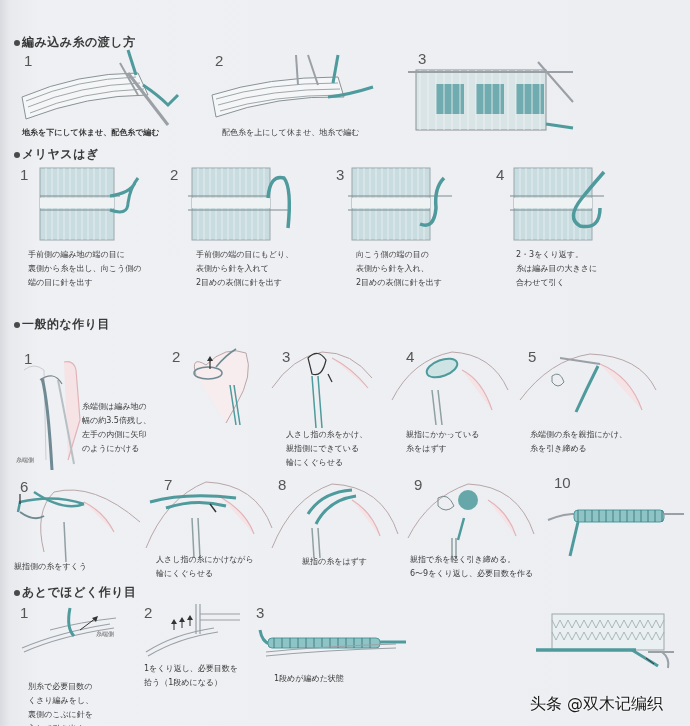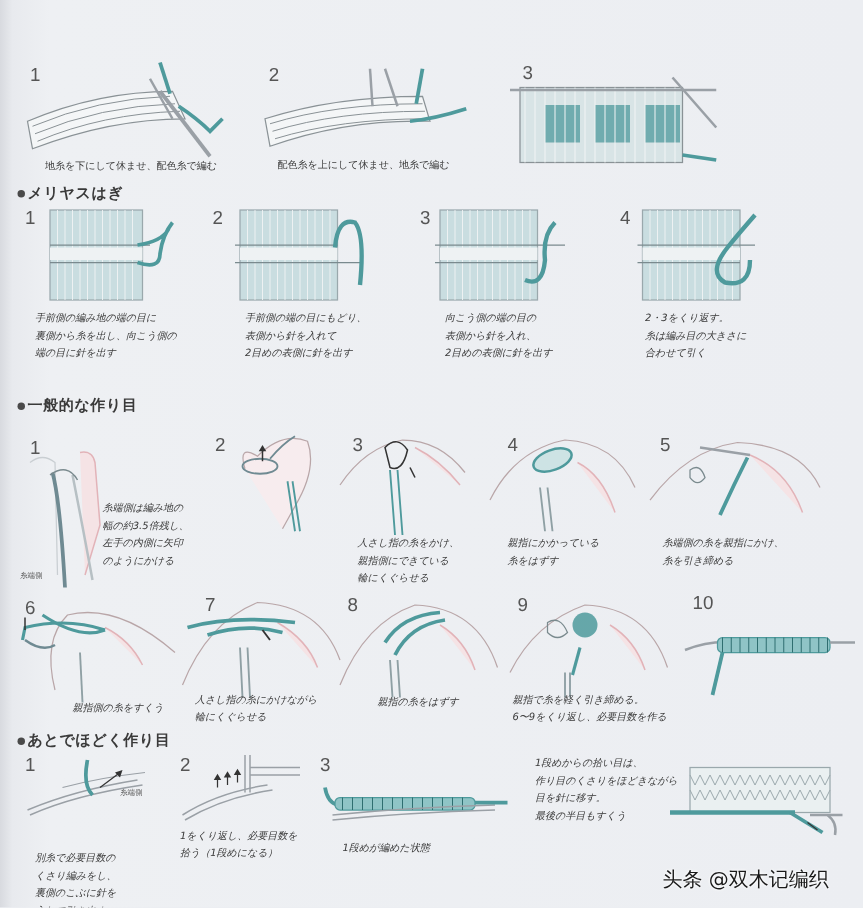--- a/index.html
+++ b/index.html
@@ -10,45 +10,48 @@
     color: #333;
   }
   .page { position: absolute; inset: 0; background: linear-gradient(90deg, #d8dadf 0px, #e8eaee 10px, #eef0f3 40px, #eceef2 100%); }
   .abs { position: absolute; }
   .sec-title { font-size: 12px; font-weight: bold; color: #3a3a3a; letter-spacing: 0.5px; white-space: nowrap; }
   .sec-title .dot { display: inline-block; width: 6px; height: 6px; border-radius: 50%; background: #4a4a4a; margin-right: 2px; vertical-align: middle; }
   .big-title { font-size: 17px; font-weight: bold; color: #2e2e2e; letter-spacing: 6px; white-space: nowrap; }
   .big-title .mark { color: #8a8a8a; font-size: 13px; letter-spacing: 0; margin-right: 1px; }
   .num { font-family: "Liberation Sans", sans-serif; font-size: 15px; color: #555; }
   .cap { font-size: 8px; line-height: 14px; color: #3a3a3a; white-space: nowrap; }
-  .cap div { white-space: nowrap; font-style: italic; }
+  .cap div { white-space: nowrap; }
   .tiny { font-size: 6px; color: #555; }
   svg { position: absolute; overflow: visible; }
   .watermark { font-size: 16px; color: #1a1a1a; white-space: nowrap; text-shadow: 0 0 2px #fff, 0 0 3px #fff; }
 </style>
 </head>
 <body>
 
 <div class="page">
 
+  <div class="abs sec-title" style="left:14px;top:34px;">
+    <span class="dot"></span><span>編み込み糸の渡し方</span>
+  </div>
 
   <div class="abs num" style="left:24px;top:52px;">1</div>
   <svg style="left:18px;top:55px;" width="160" height="70" viewBox="0 0 160 70">
     <path d="M4 42 Q60 18 120 18 L130 40 Q70 40 8 64 Z" fill="#f4f6f7" stroke="#8a9296" stroke-width="1"></path>
     <g stroke="#8a9296" stroke-width="0.8" fill="none">
       <path d="M8 46 Q60 24 118 22"></path>
         <path d="M10 52 Q62 30 122 28"></path>
         <path d="M12 58 Q64 36 126 34"></path>
     </g>
     <path d="M110 18 L150 70" stroke="#9aa0a6" stroke-width="3"></path>
     <path d="M102 8 L120 40" stroke="#9aa0a6" stroke-width="2"></path>
     <path d="M125 30 Q140 40 150 50 L160 40" stroke="#4e9a9c" stroke-width="3" fill="none"></path>
     <path d="M110 -5 L118 20" stroke="#4e9a9c" stroke-width="3"></path>
   </svg>
-  <div class="abs cap" style="left:36px;top:126px;">地糸を下にして休ませ、配色糸で編む</div>
+  <div class="abs cap" style="left:22px;top:126px;font-weight:bold;">地糸を下にして休ませ、配色糸で編む</div>
 
   <div class="abs num" style="left:215px;top:52px;">2</div>
   <svg style="left:208px;top:55px;" width="170" height="70" viewBox="0 0 170 70">
     <path d="M4 40 Q60 22 130 22 L136 42 Q70 40 8 62 Z" fill="#f4f6f7" stroke="#8a9296" stroke-width="1"></path>
     <g stroke="#8a9296" stroke-width="0.8" fill="none">
       <path d="M8 44 Q60 28 130 28"></path>
         <path d="M10 50 Q62 34 132 34"></path>
         <path d="M12 56 Q64 40 134 40"></path>
     </g>
     <path d="M88 0 L90 30" stroke="#9aa0a6" stroke-width="2"></path>
@@ -217,21 +220,21 @@
   <div class="abs num" style="left:20px;top:478px;">6</div>
   <svg style="left:14px;top:482px;" width="130" height="80" viewBox="0 0 130 80">
     <path d="M30 70 Q20 30 40 10 Q80 0 126 40" stroke="#b9a6a8" stroke-width="1" fill="none"></path>
     <path d="M70 20 Q90 30 100 50" stroke="#e2b3b8" stroke-width="1.2" fill="#f5e3e5"></path>
     <path d="M4 30 L6 20 Q40 12 70 22" stroke="#4e9a9c" stroke-width="2.5" fill="none"></path>
     <path d="M20 10 Q50 30 70 22" stroke="#4e9a9c" stroke-width="2.5" fill="none"></path>
     <path d="M6 30 Q20 40 30 34" stroke="#6f8a92" stroke-width="2" fill="none"></path>
     <path d="M50 40 L52 80" stroke="#8fa0a4" stroke-width="1.5"></path>
     <path d="M6 22 V12" stroke="#333" stroke-width="1.2"></path>
   </svg>
-  <div class="abs cap" style="left:14px;top:560px;margin-left:44px;">
+  <div class="abs cap" style="left:14px;top:560px;">
     <div>親指側の糸をすくう</div>
   </div>
 
   <div class="abs num" style="left:164px;top:476px;">7</div>
   <svg style="left:146px;top:478px;" width="130" height="80" viewBox="0 0 130 80">
     <path d="M0 70 Q20 20 60 4 Q110 6 126 50" stroke="#b9a6a8" stroke-width="1" fill="none"></path>
     <path d="M76 20 Q100 34 108 56" stroke="#e2b3b8" stroke-width="1.2" fill="#f5e3e5"></path>
     <path d="M4 24 Q40 14 90 20" stroke="#4e9a9c" stroke-width="3" fill="none"></path>
     <path d="M20 30 Q50 20 80 28" stroke="#4e9a9c" stroke-width="3" fill="none"></path>
     <path d="M46 40 L48 80 M52 40 L54 80" stroke="#8fa0a4" stroke-width="1.5"></path>
@@ -323,26 +326,20 @@
         <path d="M18 14v10M26 14v10M34 14v10M42 14v10M50 14v10M58 14v10M66 14v10M74 14v10M82 14v10M90 14v10M98 14v10M106 14v10M114 14v10"></path>
       </g>
     <path d="M10 28 Q70 22 140 20" stroke="#9aa0a6" stroke-width="1.2" fill="none"></path>
     <path d="M10 32 Q70 26 140 24" stroke="#9aa0a6" stroke-width="1.2" fill="none"></path>
     <path d="M124 18 H150" stroke="#4e9a9c" stroke-width="3"></path>
   </svg>
   <div class="abs cap" style="left:274px;top:672px;">
     <div>1段めが編めた状態</div>
   </div>
 
-  <div class="abs cap" style="left:428px;top:604px;">
-    <div>1段めからの拾い目は、</div>
-    <div>作り目のくさりをほどきながら</div>
-    <div>目を針に移す。</div>
-    <div>最後の半目もすくう</div>
-  </div>
   <svg style="left:536px;top:608px;" width="140" height="60" viewBox="0 0 140 60">
     <rect x="16" y="6" width="112" height="36" fill="#eaf0f1" stroke="#9aa8ac"></rect>
     <g stroke="#9aa8ac" stroke-width="0.8" fill="none">
       <path d="M16 12 l4 8 l4 -8 l4 8 l4 -8 l4 8 l4 -8 l4 8 l4 -8 l4 8 l4 -8 l4 8 l4 -8 l4 8 l4 -8 l4 8 l4 -8 l4 8 l4 -8 l4 8 l4 -8 l4 8 l4 -8 l4 8 l4 -8 l4 8 l4 -8 l4 8 l4 -8"></path>
       <path d="M16 24 l4 8 l4 -8 l4 8 l4 -8 l4 8 l4 -8 l4 8 l4 -8 l4 8 l4 -8 l4 8 l4 -8 l4 8 l4 -8 l4 8 l4 -8 l4 8 l4 -8 l4 8 l4 -8 l4 8 l4 -8 l4 8 l4 -8 l4 8 l4 -8 l4 8 l4 -8"></path>
     </g>
     <path d="M0 42 H100" stroke="#4e9a9c" stroke-width="3.5"></path>
     <path d="M96 42 L122 58" stroke="#4e9a9c" stroke-width="3"></path>
     <path d="M112 44 H138" stroke="#9aa0a6" stroke-width="2"></path>
     <path d="M126 44 Q134 50 132 60" stroke="#9aa0a6" stroke-width="2" fill="none"></path>

